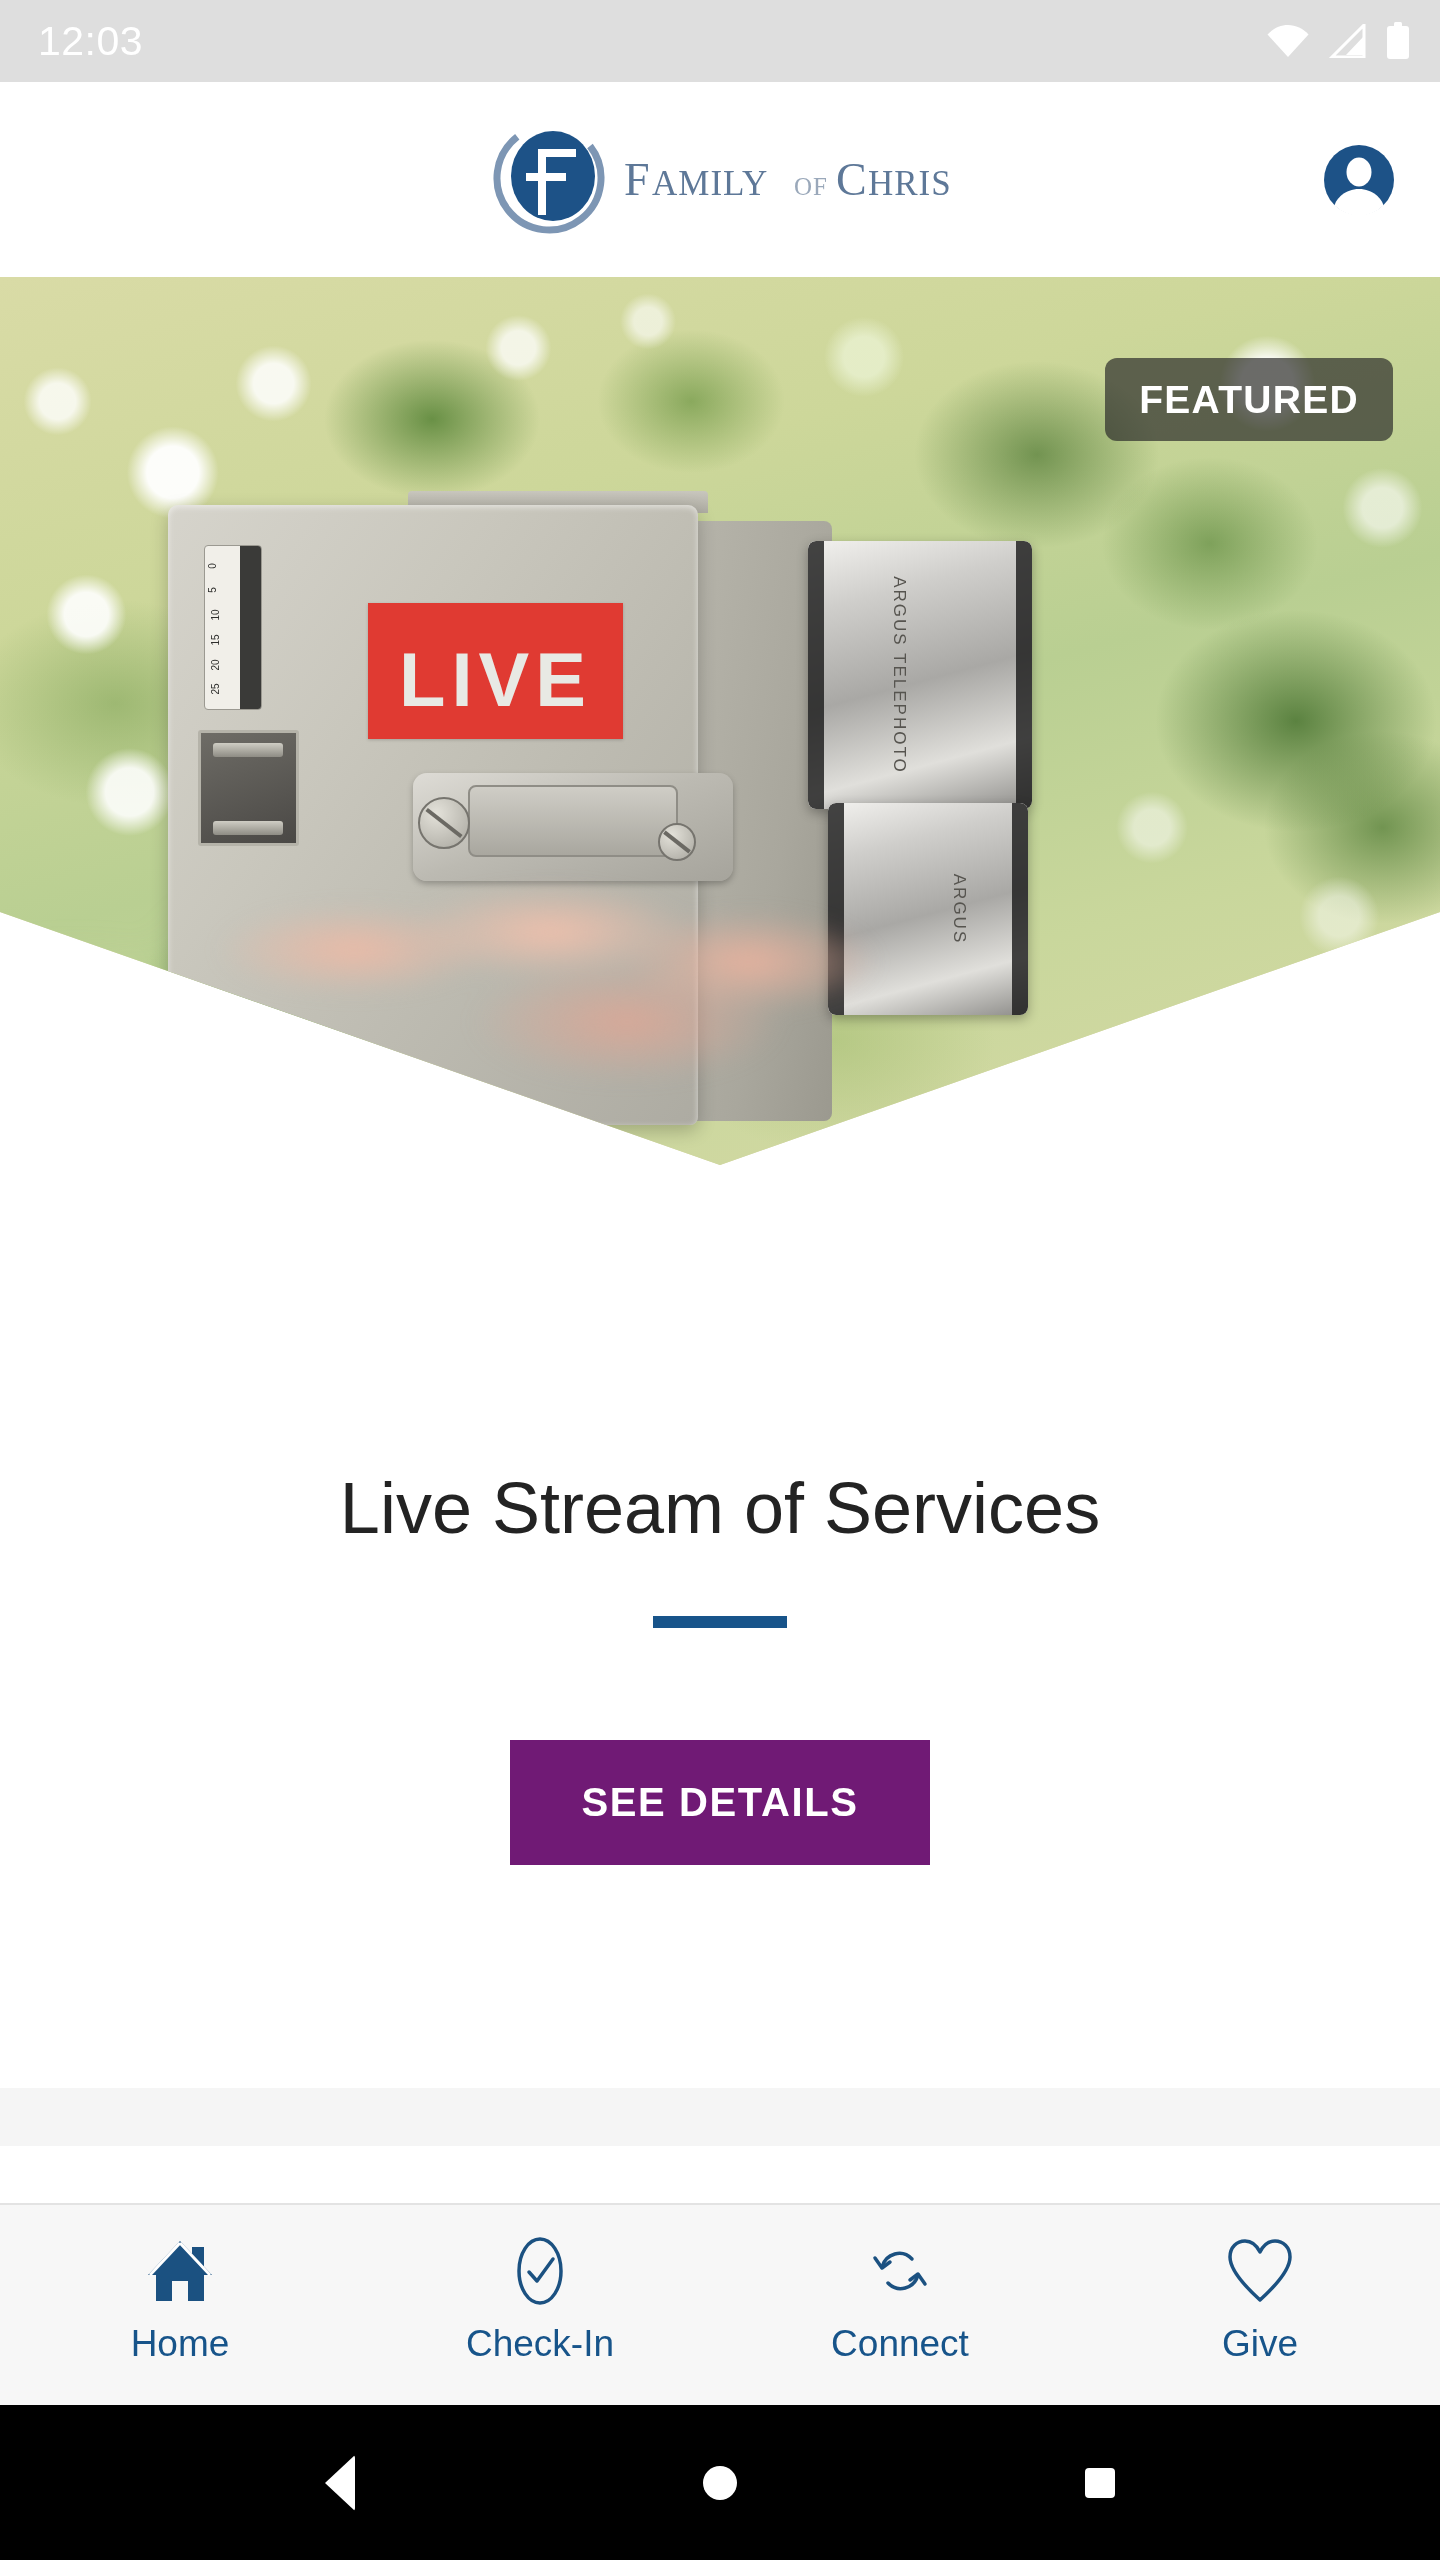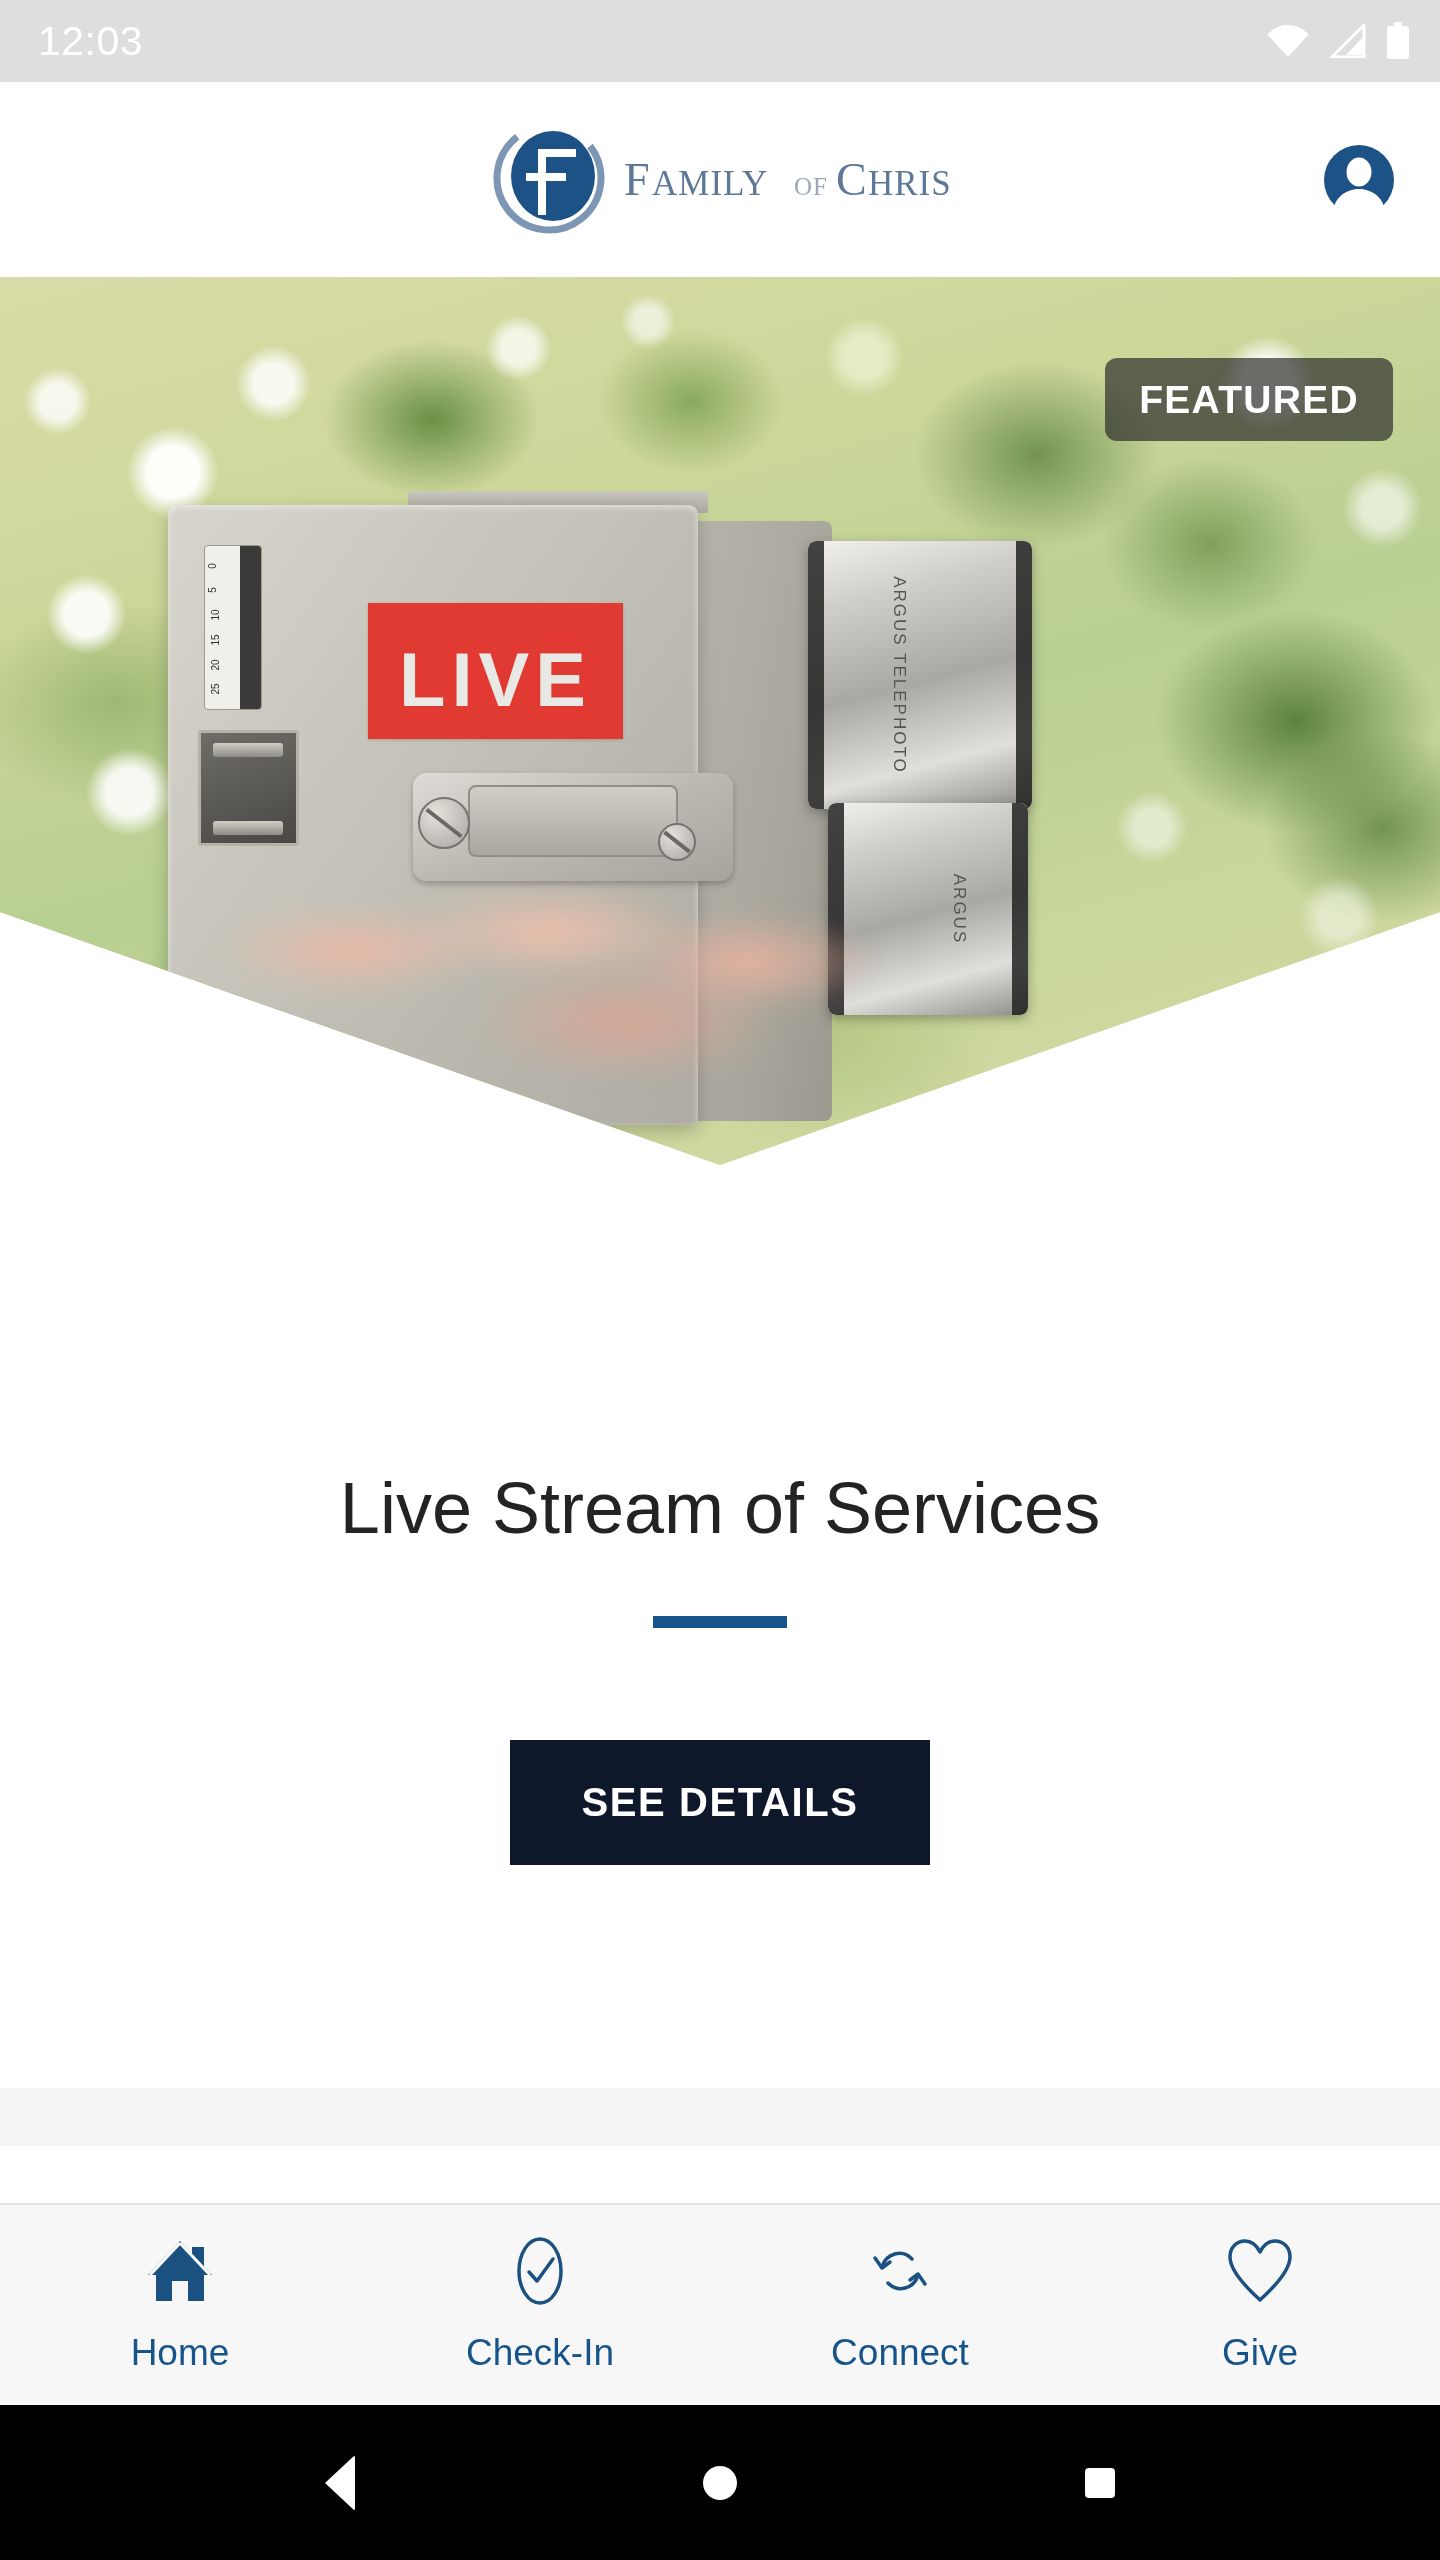--- a/index.html
+++ b/index.html
@@ -402,21 +402,21 @@
     margin: 0;
     padding-top: 94px;
     font-size: 52px;
     color: #404040;
     line-height: 1.25;
     font-family: "Liberation Sans", sans-serif;
   }
   .details-button {
     display: inline-block;
     margin-top: 112px;
-    background: #0f172a;
+    background: #701a75;
     color: #ffffff;
     border: none;
     font-size: 40px;
     font-weight: bold;
     letter-spacing: 1.6px;
     padding: 40px 72px;
     cursor: pointer;
     font-family: "Liberation Sans", sans-serif;
   }
 
@@ -438,21 +438,21 @@
     display: flex;
     align-items: flex-start;
     box-sizing: border-box;
     padding-top: 28px;
   }
   .tab-item {
     flex: 1 1 0;
     display: flex;
     flex-direction: column;
     align-items: center;
-    gap: 25px;
+    gap: 16px;
     cursor: pointer;
   }
   .tab-icon {
     height: 76px;
     display: flex;
     align-items: center;
     justify-content: center;
   }
   .tab-icon svg { display: block; }
   .tab-label {

